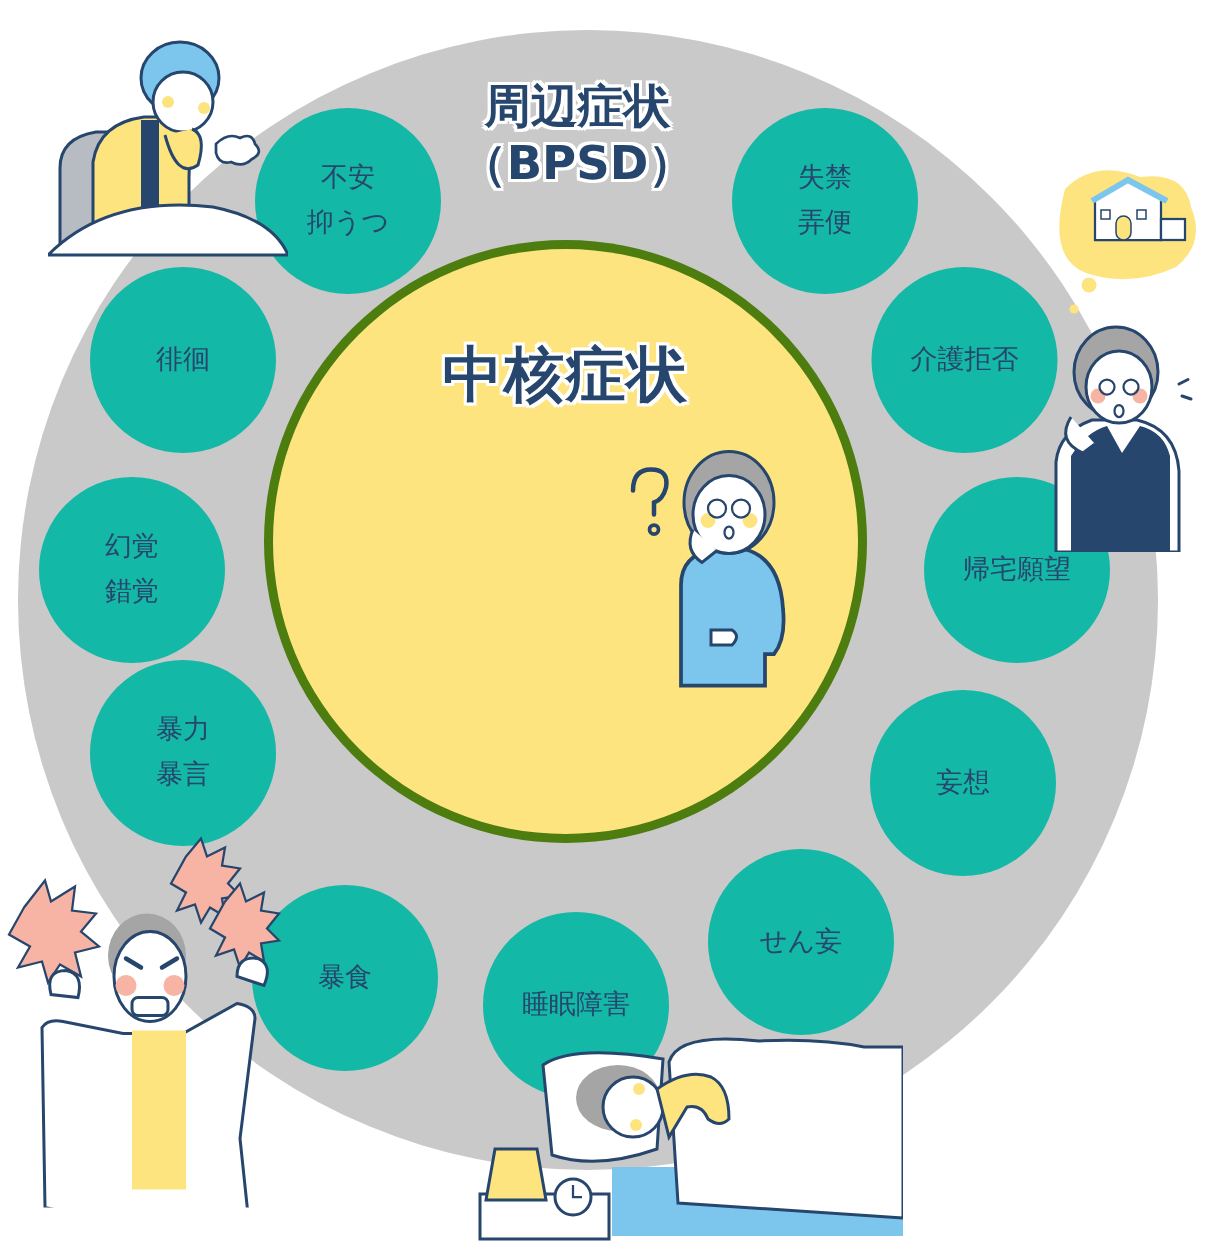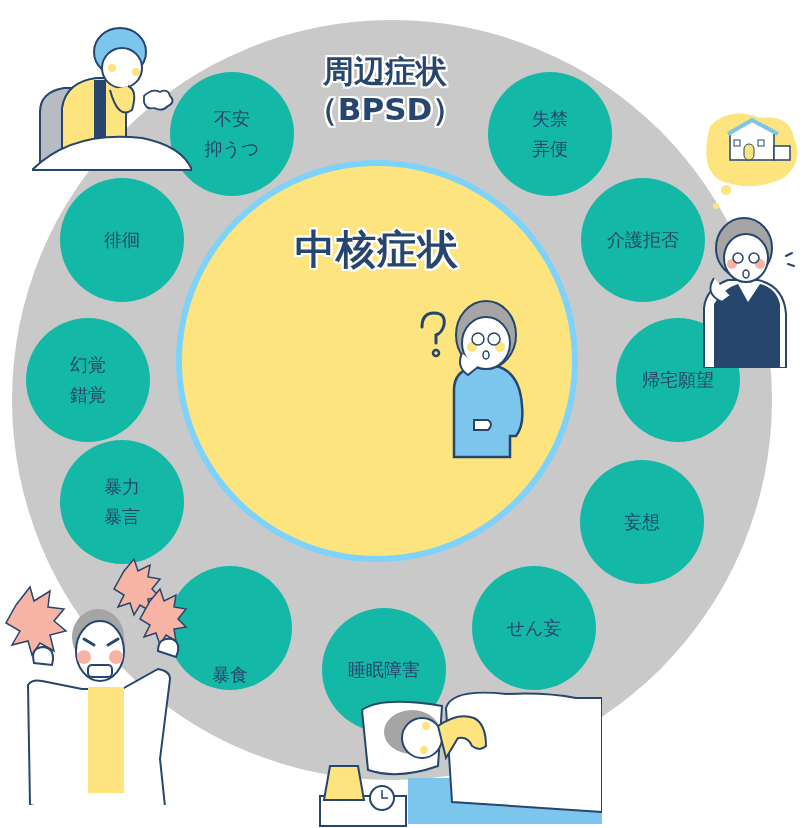--- a/index.html
+++ b/index.html
@@ -1,18 +1,18 @@
 <!DOCTYPE html>
 <html><head>
 <meta charset="utf-8">
 <style>
   html,body{margin:0;padding:0;background:#ffffff;}
   body{width:808px;height:828px;position:relative;overflow:hidden;font-family:"DejaVu Sans","Liberation Sans",sans-serif;}
   .ring{position:absolute;left:12px;top:20px;width:760px;height:760px;border-radius:50%;background:#c9c9c9;}
-  .core{position:absolute;left:176px;top:160px;width:402px;height:402px;border-radius:50%;background:#7dd3fc;}
+  .core{position:absolute;left:176px;top:160px;width:402px;height:402px;border-radius:50%;background:#4d7c0f;}
   .core-inner{position:absolute;left:6px;top:6px;width:390px;height:390px;border-radius:50%;background:#fde47f;}
   .core-title{position:absolute;left:0;width:100%;top:56px;text-align:center;font-size:40px;font-weight:bold;color:#26466d;letter-spacing:1px;
     text-shadow:2px 0 #fff,-2px 0 #fff,0 2px #fff,0 -2px #fff,2px 2px #fff,-2px -2px #fff,2px -2px #fff,-2px 2px #fff;}
   .core-list{position:absolute;left:46px;top:140px;margin:0;padding:0;list-style:none;}
   .core-list li{position:relative;font-size:25px;line-height:36px;color:#26466d;padding-left:26px;white-space:nowrap;}
   .core-list li .dot{position:absolute;left:6px;top:15px;width:7px;height:7px;border-radius:50%;background:#4fb8b8;}
   .peri-title{position:absolute;left:300px;top:52px;width:170px;text-align:center;color:#26466d;font-weight:bold;font-size:31px;line-height:38px;
     text-shadow:2px 0 #fff,-2px 0 #fff,0 2px #fff,0 -2px #fff,2px 2px #fff,-2px -2px #fff,2px -2px #fff,-2px 2px #fff;}
   .bubble{position:absolute;width:124px;height:124px;border-radius:50%;background:#14b8a6;display:flex;align-items:center;justify-content:center;text-align:center;
     color:#26466d;font-size:18px;line-height:30px;cursor:pointer;}
@@ -48,21 +48,21 @@
 </div>
 <div class="bubble" style="left:580px;top:460px;">
   <div>妄想</div>
 </div>
 <div class="bubble" style="left:472px;top:566px;">
   <div>せん妄</div>
 </div>
 <div class="bubble" style="left:322px;top:608px;">
   <div>睡眠障害</div>
 </div>
-<div class="bubble" style="left:168px;top:566px;align-items:flex-end;">
+<div class="bubble" style="left:168px;top:590px;">
   <div>暴食</div>
 </div>
 <div class="bubble" style="left:60px;top:440px;">
   <div>
       <div>暴力</div>
       <div>暴言</div>
     </div>
 </div>
 <div class="bubble" style="left:26px;top:318px;">
   <div>

